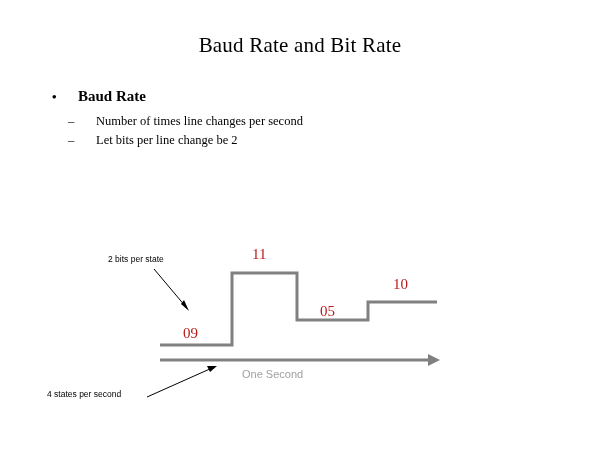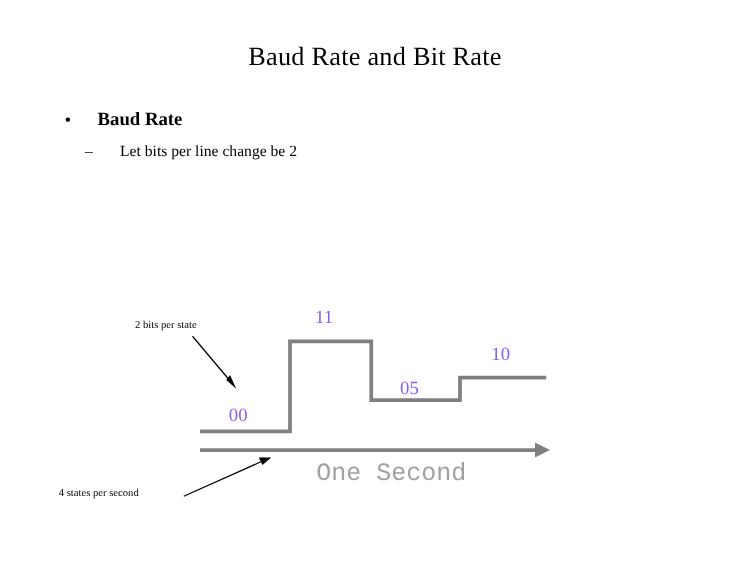--- a/index.html
+++ b/index.html
@@ -68,80 +68,83 @@
 
   
   .diagram {
     position: absolute;
     left: 0; top: 0;
     width: 600px; height: 450px;
     pointer-events: none;
   }
   .wave-label {
     position: absolute;
-    color: #8b5cf6;
+    color: #b91c1c;
     font-size: 15px;
     font-family: "Liberation Serif", serif;
     white-space: nowrap;
   }
   .lbl-00 { left: 183px; top: 325px; }
   .lbl-11 { left: 252px; top: 246px; }
   .lbl-01 { left: 320px; top: 303px; }
   .lbl-10 { left: 393px; top: 276px; }
   .lbl-one-second {
     position: absolute;
-    left: 253px;
+    left: 242px;
     top: 368px;
     color: #a0a0a0;
-    font-size: 20px;
-    font-family: Liberation Mono, monospace;
+    font-size: 11px;
+    font-family: Liberation Sans, sans-serif;
     white-space: nowrap;
   }
   .annot {
     position: absolute;
     color: #000000;
     font-size: 8.5px;
-    font-family: Liberation Serif, serif;
+    font-family: Liberation Sans, sans-serif;
     white-space: nowrap;
   }
   .annot-bits { left: 108px; top: 254px; }
   .annot-states { left: 47px; top: 389px; }
 </style>
 </head>
 <body>
 
 <div class="slide">
 
   <div class="slide-title">Baud Rate and Bit Rate</div>
 
   <div class="bullet-l1">
     <span class="dot">•</span><span>Baud Rate</span>
   </div>
 
   <div class="sublist">
+    <div class="bullet-l2">
+      <span class="dash">–</span><span>Number of times line changes per second</span>
+    </div>
     <div class="bullet-l2">
       <span class="dash">–</span><span>Let bits per line change be 2</span>
     </div>
   </div>
 
   <svg class="diagram" width="600" height="450" viewBox="0 0 600 450">
 
     <polyline points="160,345 232,345 232,273 297,273 297,320 368,320 368,302 437,302" fill="none" stroke="#808080" stroke-width="3" stroke-linecap="butt" stroke-linejoin="miter"></polyline>
 
     <line x1="160" y1="360" x2="428" y2="360" stroke="#808080" stroke-width="3"></line>
     <polygon points="428,354 440,360 428,366" fill="#808080"></polygon>
 
     <line x1="154" y1="269" x2="186" y2="307" stroke="#000000" stroke-width="1"></line>
     <polygon points="189,311 181,304 184,300" fill="#000000"></polygon>
 
     <line x1="147" y1="397" x2="212" y2="368" stroke="#000000" stroke-width="1"></line>
     <polygon points="217,366 207,366 210,372" fill="#000000"></polygon>
   </svg>
 
-  <div class="wave-label lbl-00">00</div>
+  <div class="wave-label lbl-00">09</div>
   <div class="wave-label lbl-11">11</div>
   <div class="wave-label lbl-01">05</div>
   <div class="wave-label lbl-10">10</div>
 
   <div class="lbl-one-second">One Second</div>
 
   <div class="annot annot-bits">2 bits per state</div>
   <div class="annot annot-states">4 states per second</div>
 
 </div>

